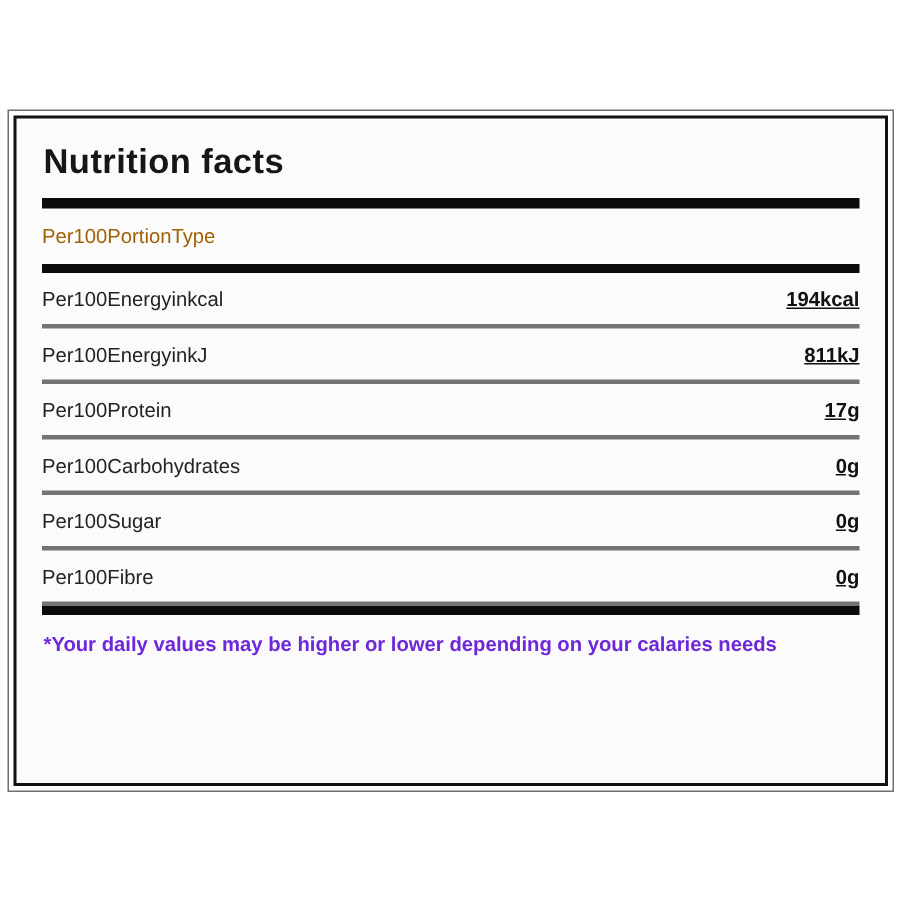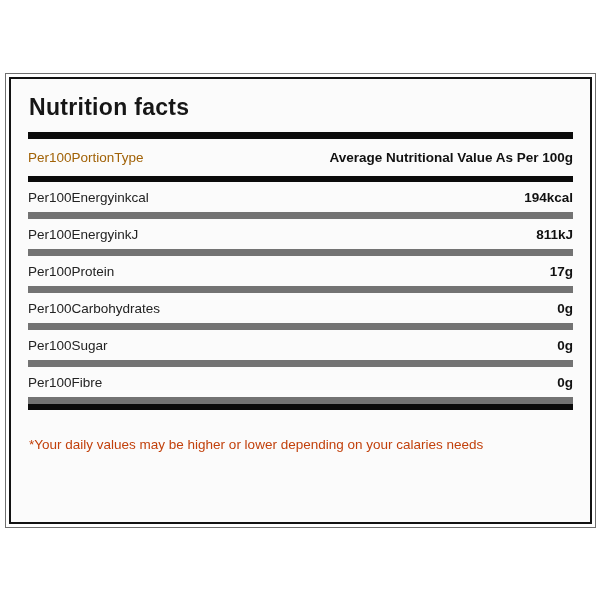--- a/index.html
+++ b/index.html
@@ -42,44 +42,43 @@
     font-size: 13.5px;
   }
   .header-row .h-left  { font-weight: 400; color: #a16207; }
   .header-row .h-right { font-weight: 700; color: #111111; }
   .row {
     height: 37px;
     display: flex;
     justify-content: space-between;
     align-items: center;
     font-size: 13.5px;
-    border-bottom: 7px solid #737373;
+    border-bottom: 3px solid #737373;
   }
   .row:last-of-type { border-bottom: none; }
   .row .label { font-weight: 400; color: #232323; }
-  .row .value { font-weight: 700; color: #111111; }
+  .row .value { font-weight: 700; color: #111111; text-decoration: underline; }
   .footnote {
     font-size: 13.5px;
-    font-weight: 400;
-    color: #c2410c;
-    padding: 27px 1px 0 1px;
+    font-weight: 700;
+    color: #6d28d9;
+    padding: 12px 1px 0 1px;
   }
 </style>
 </head>
 <body>
 
 <div class="card">
 
   <div class="title">Nutrition facts</div>
 
   <div class="bar bar-thick"></div>
 
   <div class="header-row">
     <span class="h-left">Per100PortionType</span>
-    <span class="h-right">Average Nutritional Value As Per 100g</span>
   </div>
 
   <div class="bar bar-mid"></div>
 
   <div class="row">
     <span class="label">Per100Energyinkcal</span>
     <span class="value">194kcal</span>
   </div>
   <div class="row">
     <span class="label">Per100EnergyinkJ</span>

